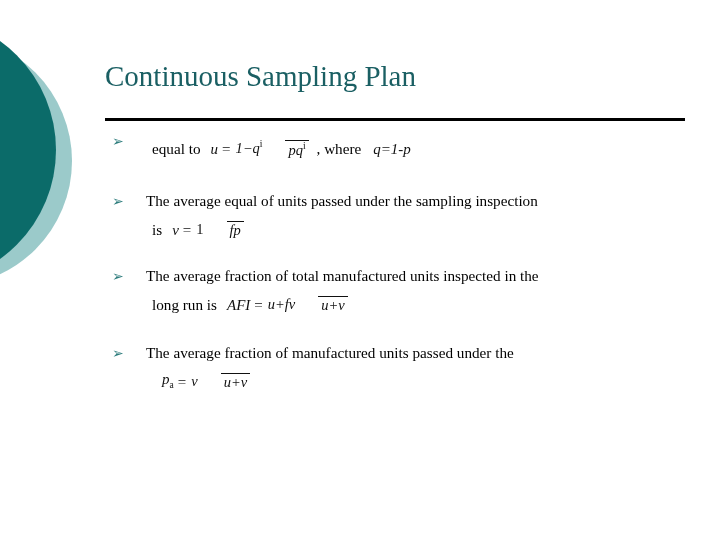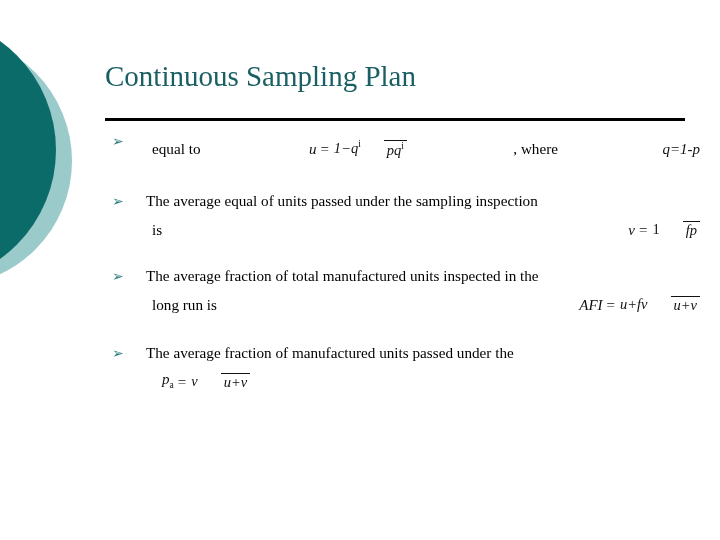--- a/index.html
+++ b/index.html
@@ -141,21 +141,20 @@
 
   .math-gap-l { margin-left: 10px; }
   .math-gap-r { margin-right: 8px; }
 
   
   .bullet-line.has-math {
     line-height: 20px;
     height: 38px;
     display: flex;
     align-items: center;
-    justify-content: space-between;
   }
 </style>
 </head>
 <body>
 
 <div id="slide" style="background: rgb(255, 255, 255);">
 
   <div class="deco-circle" id="circle-light" style="background: rgb(155, 202, 202);"></div>
   <div class="deco-circle" id="circle-dark" style="background: rgb(11, 107, 105);"></div>
 
@@ -172,21 +171,21 @@
         <span class="txt">equal to</span>
         <span class="math math-gap-l math-gap-r">
           <span class="lhs">u</span>
           <span class="eq">=</span>
           <span class="frac">
             <span class="num"><span>1−q</span><span class="sup">i</span></span>
             <span class="den"><span>pq</span><span class="sup">i</span></span>
           </span>
         </span>
         <span class="txt">, where</span>
-        <span class="math" style="margin-left:6px;font-family:Liberation Serif, serif;">q=1-p</span>
+        <span class="math" style="margin-left:12px;font-family:Liberation Serif, serif;">q=1-p</span>
       </div>
     </div>
 
     <div class="bullet-item" style="margin-bottom:16px;">
       <span class="bullet-marker" style="color: rgb(46, 125, 125);">➢</span>
       <div class="bullet-line" style="color: rgb(0, 0, 0);">The average equal of units passed under the sampling inspection</div>
       <div class="bullet-line second has-math" style="color: rgb(0, 0, 0);">
         <span class="txt">is</span>
         <span class="math math-gap-l">
           <span class="lhs">v</span>

